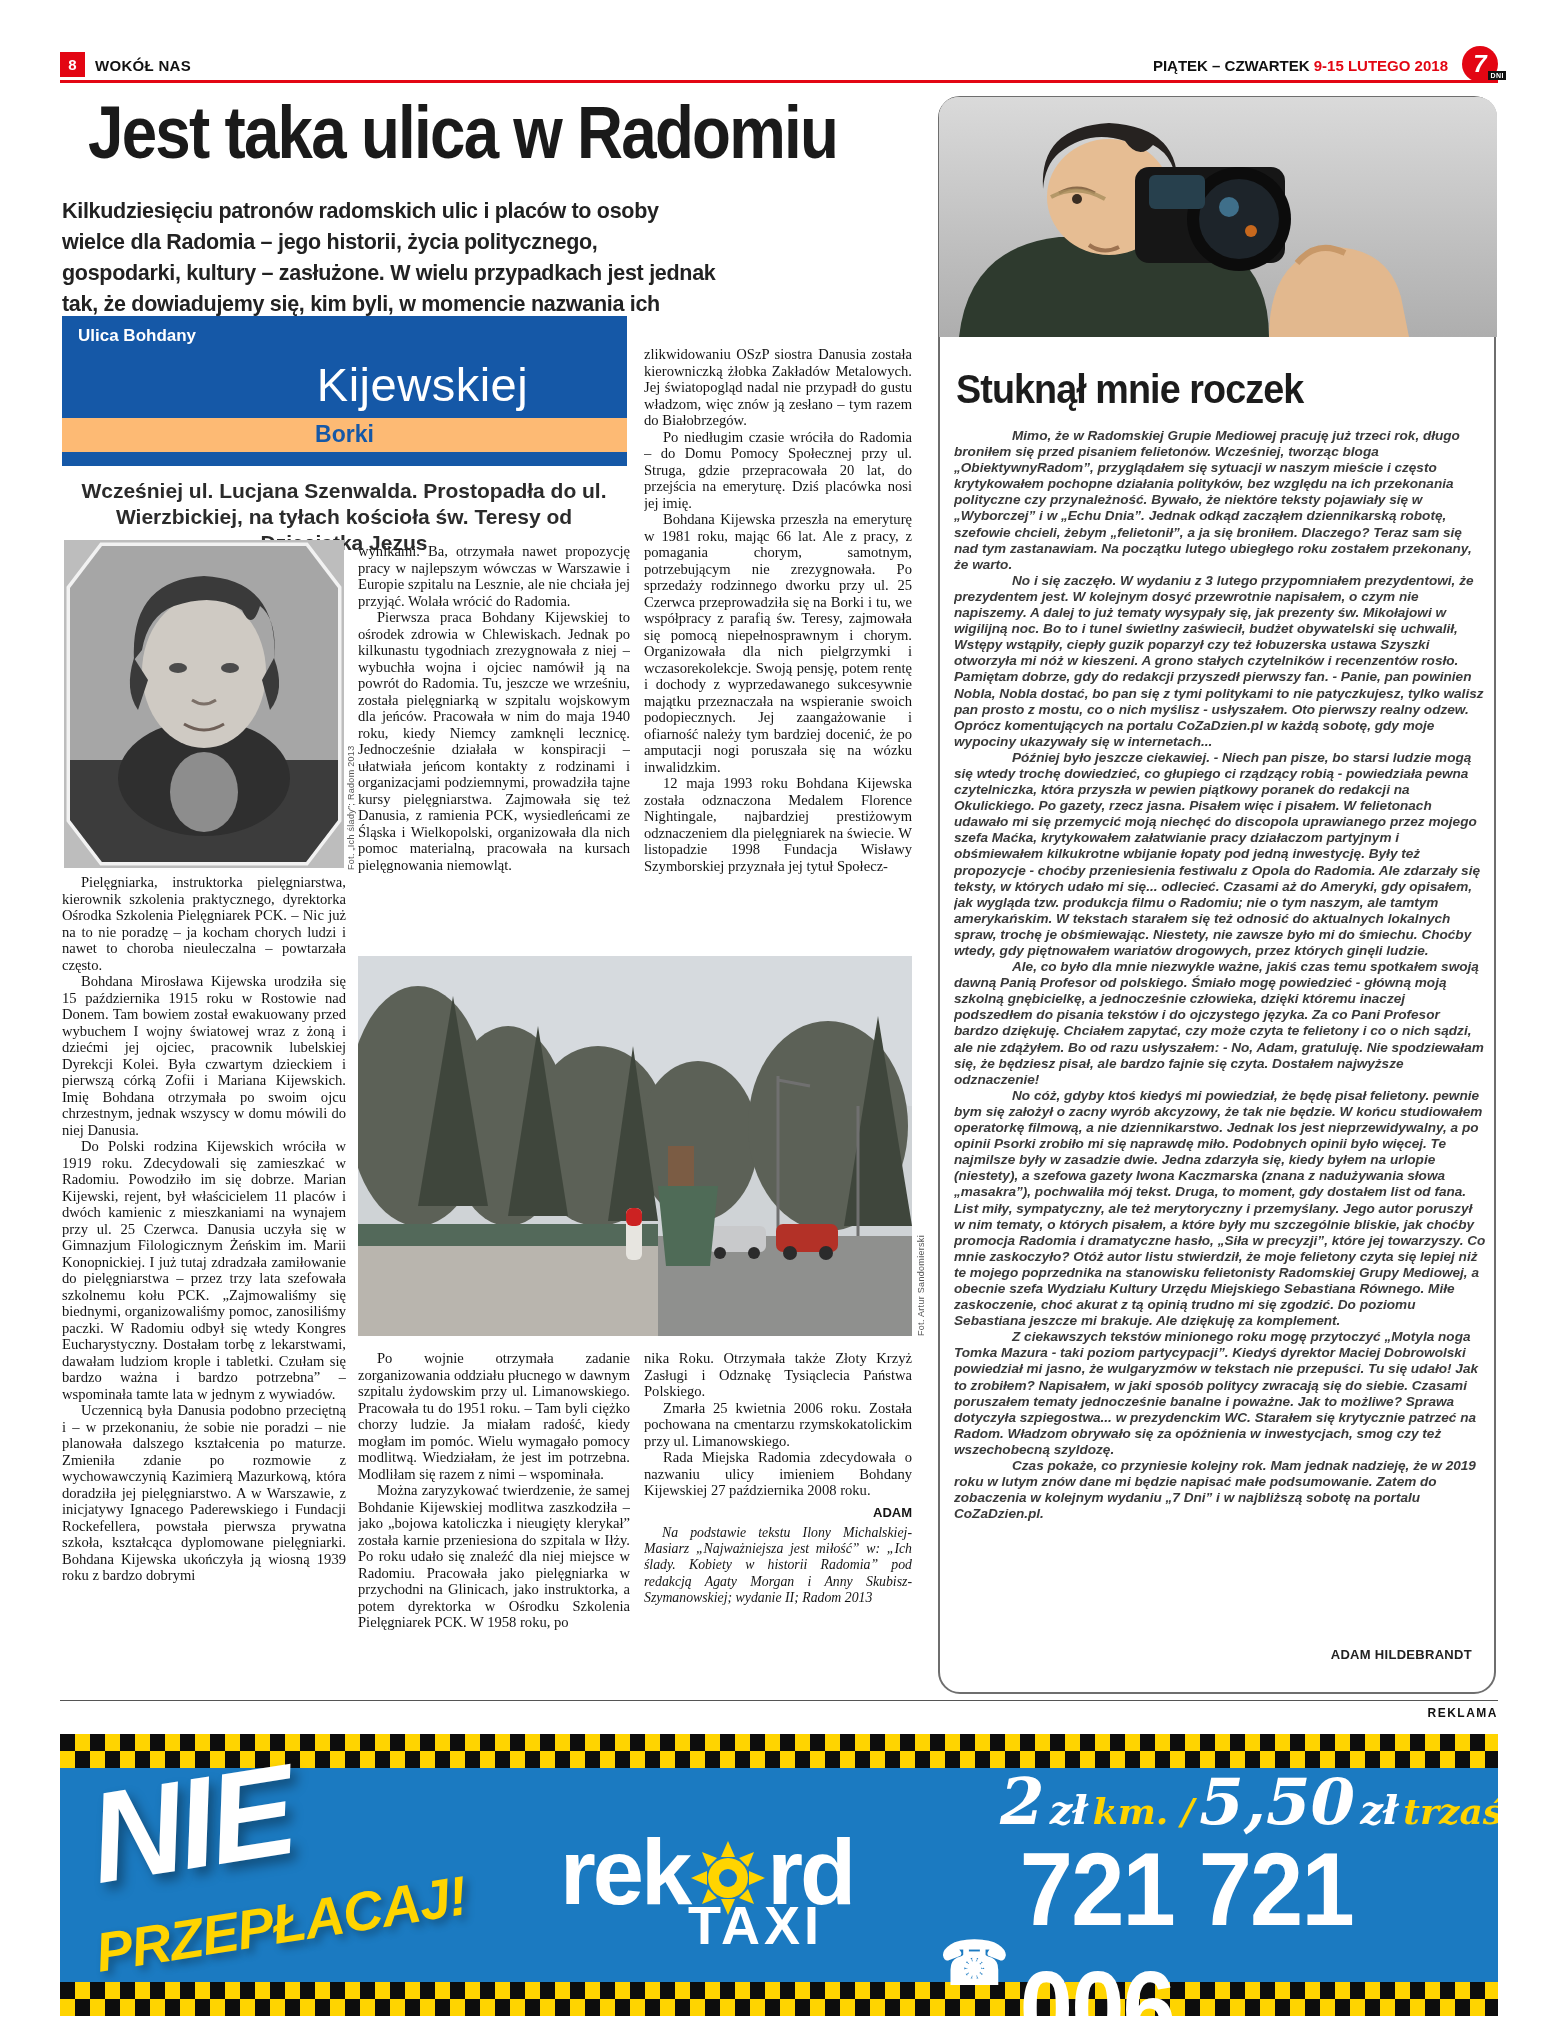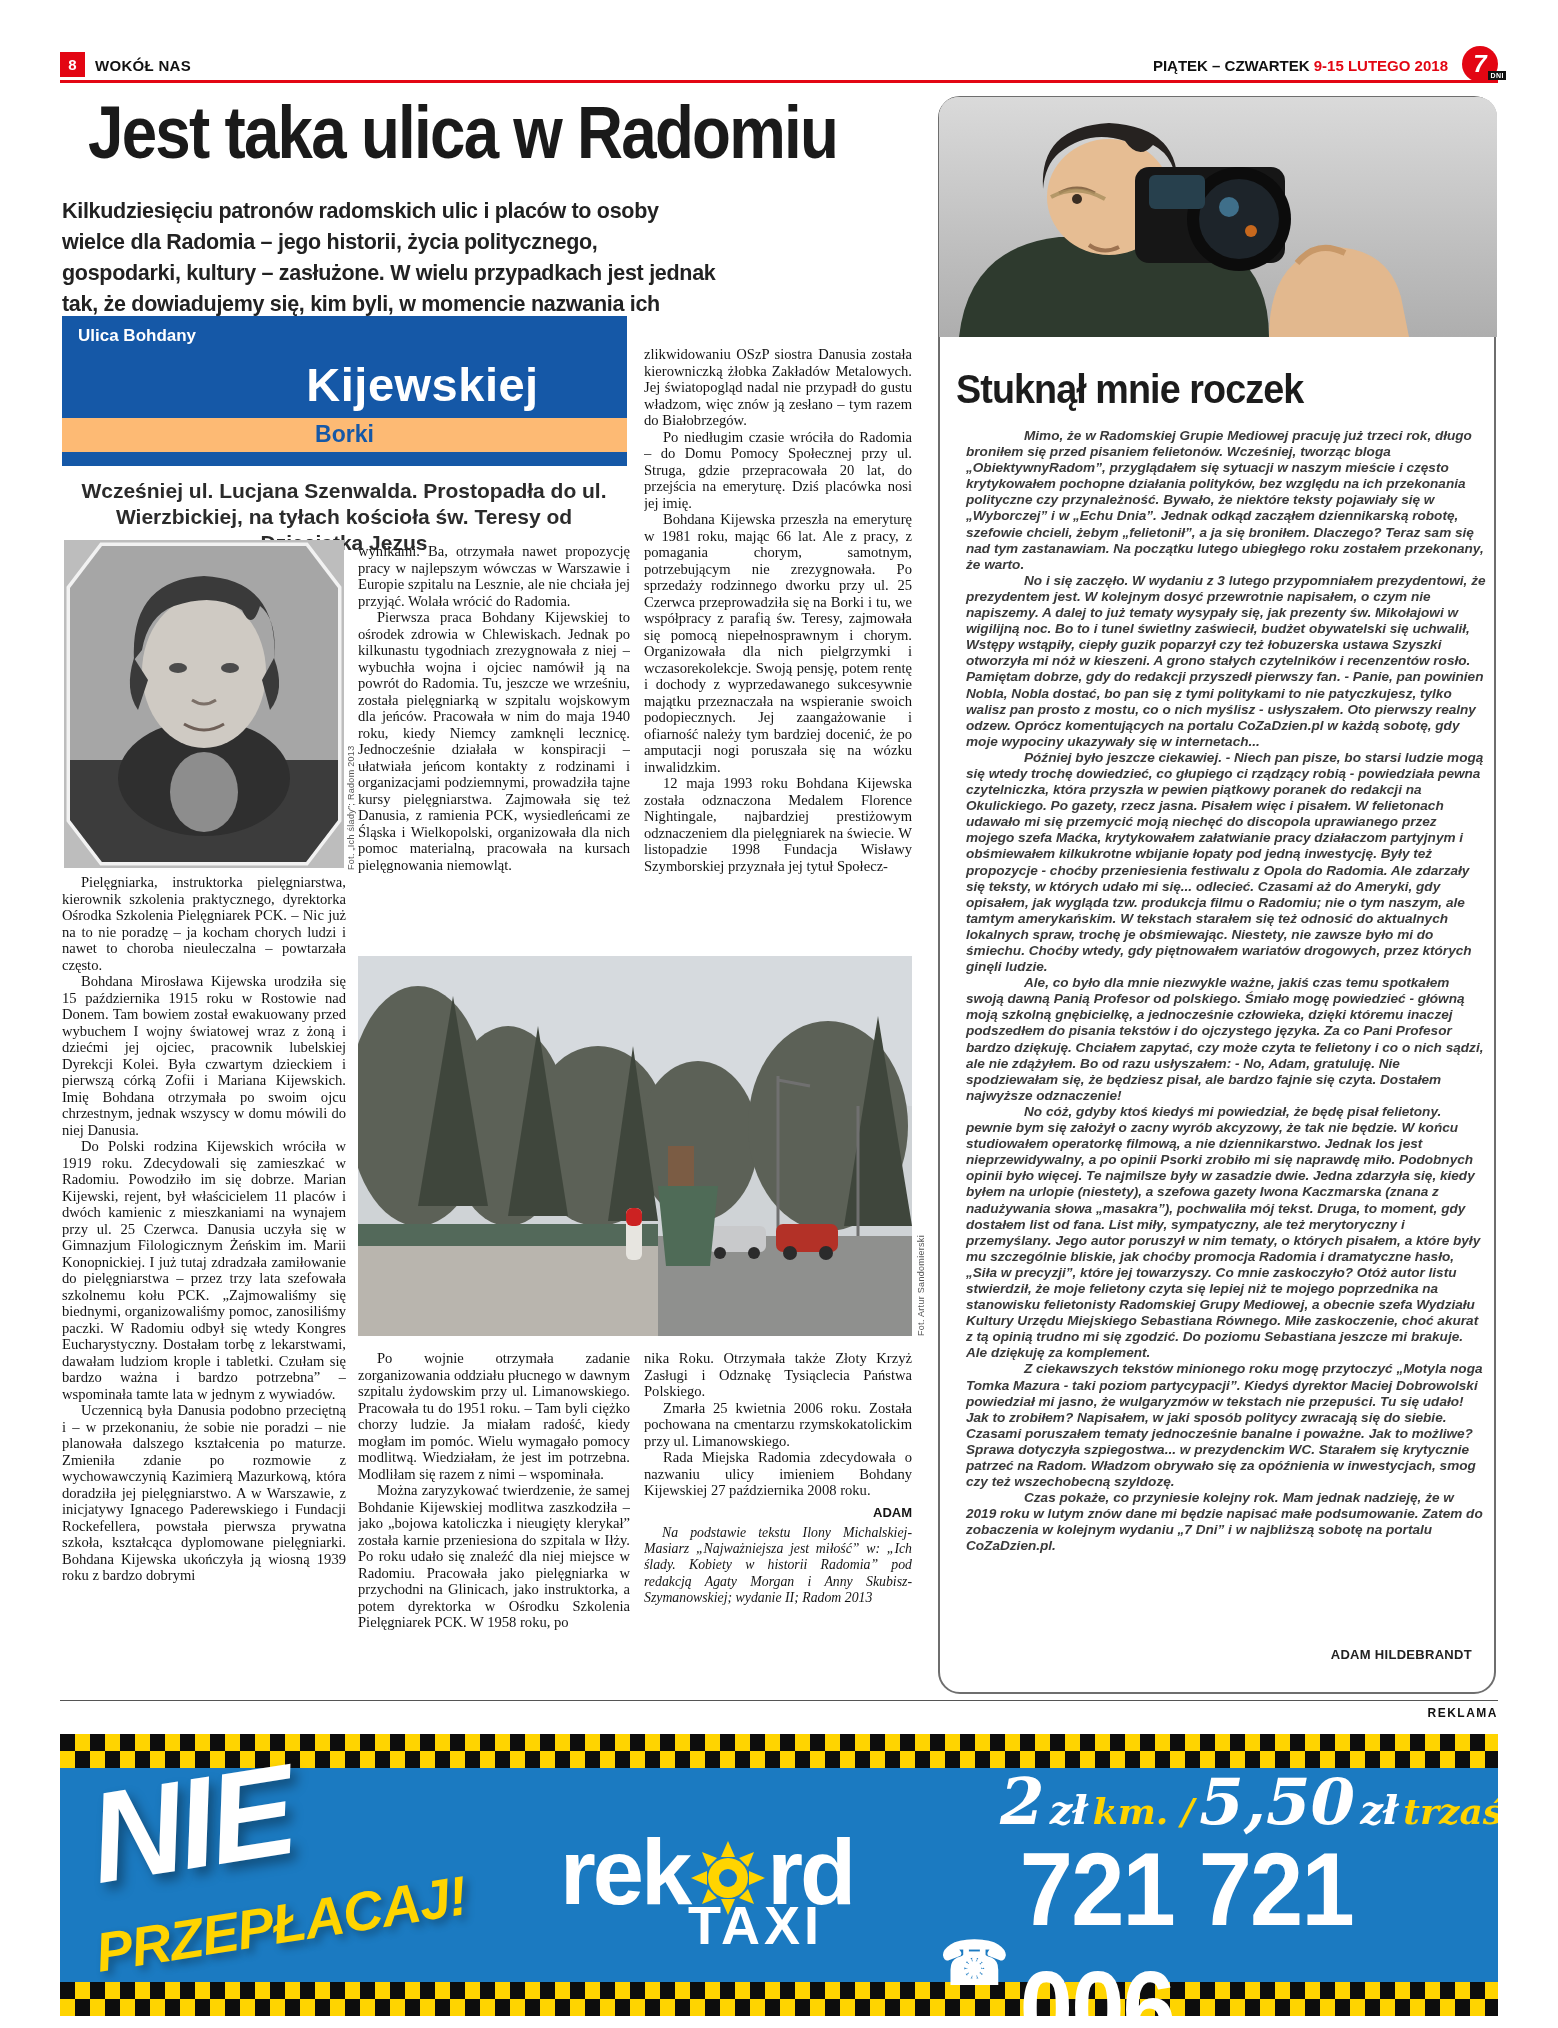--- a/index.html
+++ b/index.html
@@ -21,21 +21,21 @@
   
   .headline { position:absolute; left:88px; top:90px; font-size:74px; font-weight:bold; letter-spacing:-2px;
     transform:scaleX(.86); transform-origin:left top; white-space:nowrap; color:#1a1a1a; }
   .lead { position:absolute; left:62px; top:196px; width:655px; font-size:21.5px; line-height:31px; font-weight:bold;
     letter-spacing:-.3px; color:#222; }
 
   
   .street-box { position:absolute; left:62px; top:316px; width:565px; height:102px; background:#1558a7; color:#fff; }
   .street-kicker { position:absolute; left:16px; top:10px; font-size:17px; font-weight:bold; }
   .street-name { position:absolute; left:0; right:14px; bottom:6px; text-align:center; padding-left:170px;
-    font-size:47px; font-weight:bold; letter-spacing:.5px; }
+    font-size:47px; font-weight:normal; letter-spacing:.5px; }
   .street-district { position:absolute; left:62px; top:418px; width:565px; height:34px; background:#fdba74; color:#1558a7;
     font-size:23px; font-weight:bold; text-align:center; line-height:32px; }
   .street-bar { position:absolute; left:62px; top:452px; width:565px; height:14px; background:#1558a7; }
   .subhead { position:absolute; left:70px; top:478px; width:548px; text-align:center; font-size:21px; line-height:26px;
     font-weight:bold; color:#2b2b2b; }
 
   
   .body-col { position:absolute; font-family:"Liberation Serif","DejaVu Serif",serif; font-size:14.6px;
     line-height:16.5px; text-align:justify; overflow:hidden; color:#141414; }
   .body-col p { text-indent:1.3em; }
@@ -58,21 +58,21 @@
   .felieton-box { position:absolute; left:938px; top:96px; width:558px; height:1598px; border:2px solid #6e6e6e;
     border-radius:22px; background:#fff; }
   .fel-photo { position:absolute; left:-1px; top:-1px; width:558px; height:240px; border-radius:20px 20px 0 0;
     overflow:hidden; background:linear-gradient(180deg,#d7d7d7,#b9b9b9); }
   .fel-photo-title { position:absolute; right:20px; top:26px; text-align:right; color:#fff; font-weight:bold;
     font-size:37px; line-height:44px; letter-spacing:-.5px; text-shadow:0 3px 6px rgba(0,0,0,.5); }
   .fel-title { position:absolute; left:16px; top:268px; font-size:41px; font-weight:bold; letter-spacing:-1px;
     transform:scaleX(.92); transform-origin:left top; color:#1c1c1c; }
   .fel-text { position:absolute; left:14px; top:330px; width:532px; height:1206px; overflow:hidden;
     font-style:italic; font-weight:bold; font-size:13.6px; line-height:16.1px; color:#3a3a3a; text-align:left; }
-  .fel-text p { text-indent:58px;margin-left:12px; }
+  .fel-text p { text-indent:58px; }
   .fel-author { position:absolute; right:22px; bottom:30px; font-weight:bold; font-size:13px; letter-spacing:.3px; color:#222; }
 
   
   .bottom-rule { position:absolute; left:60px; top:1700px; width:1438px; height:1px; background:#555; }
   .reklama-label { position:absolute; right:60px; top:1706px; font-size:12px; font-weight:bold; letter-spacing:1.5px; }
   .ad { position:absolute; left:60px; top:1734px; width:1438px; height:282px; background:#1b7ac1; overflow:hidden; }
   .checker { position:absolute; left:0; width:100%; height:34px;
     background-image:repeating-linear-gradient(90deg,#0d0d0d 0 15px,#ffd400 15px 30px),
                      repeating-linear-gradient(90deg,#ffd400 0 15px,#0d0d0d 15px 30px);
     background-size:100% 17px; background-position:0 0,0 17px; background-repeat:repeat-x; }

